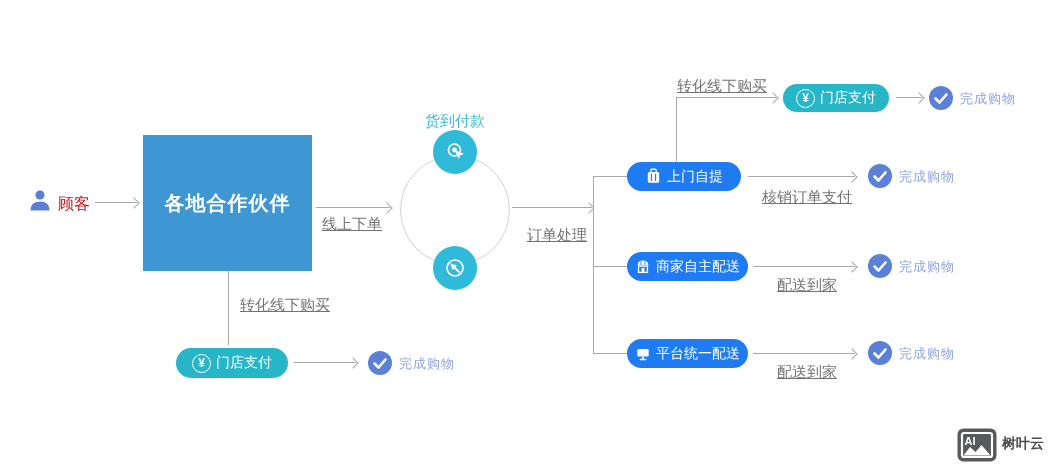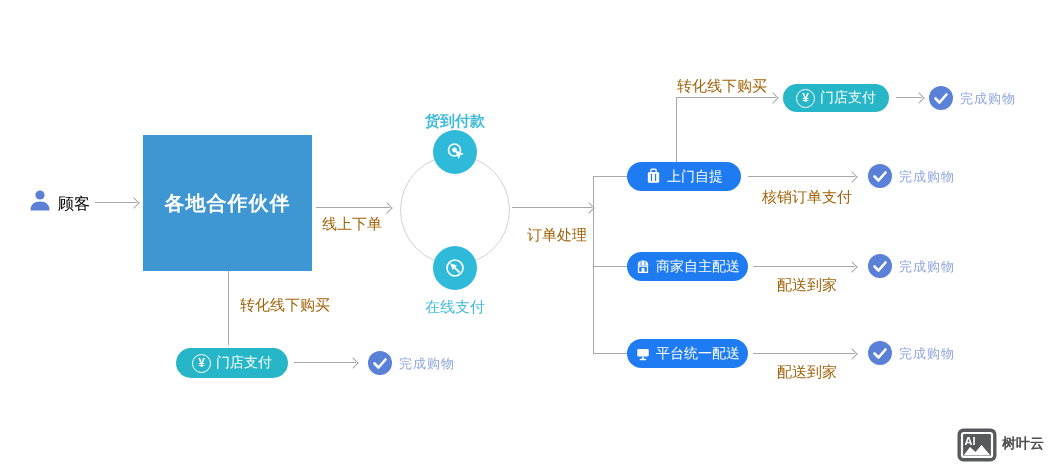--- a/index.html
+++ b/index.html
@@ -9,21 +9,21 @@
   }
   
   .hline{position:absolute;height:0;border-top:1px solid #a8a8a8;}
   .vline{position:absolute;width:0;border-left:1px solid #a8a8a8;}
   .arrow-r{position:absolute;height:0;border-top:1px solid #a8a8a8;}
   .arrow-r::after{
     content:"";position:absolute;right:-1px;top:-4px;width:7px;height:7px;
     border-top:1px solid #a8a8a8;border-right:1px solid #a8a8a8;transform:rotate(45deg);
   }
   
-  .edge-label{position:absolute;font-size:15px;color:#a16207;white-space:nowrap;}
+  .edge-label{position:absolute;font-size:15px;color:#737373;white-space:nowrap;text-decoration:underline;}
   .done{position:absolute;font-size:13px;color:#8fa5df;white-space:nowrap;letter-spacing:1px;}
   .pay-label{position:absolute;width:120px;text-align:center;font-size:15px;color:#3fbbd9;white-space:nowrap;}
   
   .app-box{
     position:absolute;left:143px;top:135px;width:169px;height:136px;background:#3e96d2;
     display:flex;flex-direction:column;align-items:center;justify-content:center;gap:17px;
     color:#fff;font-size:20px;font-weight:bold;letter-spacing:1px;
   }
   .pill{
     position:absolute;height:29px;border-radius:15px;display:flex;align-items:center;
@@ -42,21 +42,21 @@
   }
   .check{
     position:absolute;width:24px;height:24px;border-radius:50%;background:#5a80d8;
     display:flex;align-items:center;justify-content:center;
   }
   .yen-badge{
     width:19px;height:19px;border:1.5px solid #fff;border-radius:50%;box-sizing:border-box;
     display:flex;align-items:center;justify-content:center;font-size:12px;font-weight:bold;color:#fff;
   }
   .customer{position:absolute;left:27px;top:188px;width:26px;height:26px;}
-  .customer-label{position:absolute;left:58px;top:194px;font-size:16px;color:#000000;white-space:nowrap;}
+  .customer-label{position:absolute;left:58px;top:194px;font-size:16px;color:#b91c1c;white-space:nowrap;}
   
   .wm-icon{position:absolute;left:957px;top:428px;}
   .wm-text{position:absolute;left:1002px;top:435px;font-size:14px;font-weight:bold;color:#4f4f4f;white-space:nowrap;}
 </style>
 </head>
 <body>
 
 <div id="canvas">
 
   <svg class="customer" viewBox="0 0 26 26">
@@ -69,37 +69,36 @@
 
   <div class="app-box">
     <div>各地合作伙伴</div>
   </div>
 
   <div class="arrow-r" style="left:316px;top:207px;width:74px;"></div>
   <div class="edge-label" style="left:322px;top:215px;">线上下单</div>
 
   <div class="ring"></div>
 
-  <div class="pay-label" style="left:395px;top:112px;font-weight:bold;">货到付款</div>
+  <div class="pay-label" style="left:395px;top:112px;">货到付款</div>
   <div class="pay-icon" style="left:433px;top:130px;">
     <svg width="22" height="22" viewBox="0 0 22 22">
       <circle cx="10.5" cy="9" r="6" fill="none" stroke="#fff" stroke-width="1.7"></circle>
       <circle cx="10.5" cy="9" r="2.4" fill="#fff"></circle>
       <path d="M10.5 9 L14.8 18 L16.2 14.2 L20 13 Z" fill="#fff"></path>
     </svg>
   </div>
 
   <div class="pay-icon" style="left:433px;top:246px;">
     <svg width="24" height="24" viewBox="0 0 24 24">
       <circle cx="12" cy="12" r="8" fill="none" stroke="#fff" stroke-width="1.7"></circle>
       <line x1="16.5" y1="16.5" x2="10" y2="10" stroke="#fff" stroke-width="1.8"></line>
       <polygon points="7.2,7.2 14,9.6 9.6,14" fill="#fff"></polygon>
     </svg>
   </div>
-  <div class="pay-label" style="left:395px;top:298px;">在线支付</div>
 
   <div class="arrow-r" style="left:512px;top:207px;width:80px;"></div>
   <div class="edge-label" style="left:527px;top:226px;">订单处理</div>
 
   <div class="vline" style="left:593px;top:176px;height:177px;"></div>
   <div class="hline" style="left:593px;top:176px;width:34px;"></div>
   <div class="hline" style="left:593px;top:266px;width:34px;"></div>
   <div class="hline" style="left:593px;top:353px;width:34px;"></div>
 
   <div class="pill blue" style="left:627px;top:162px;width:114px;">

